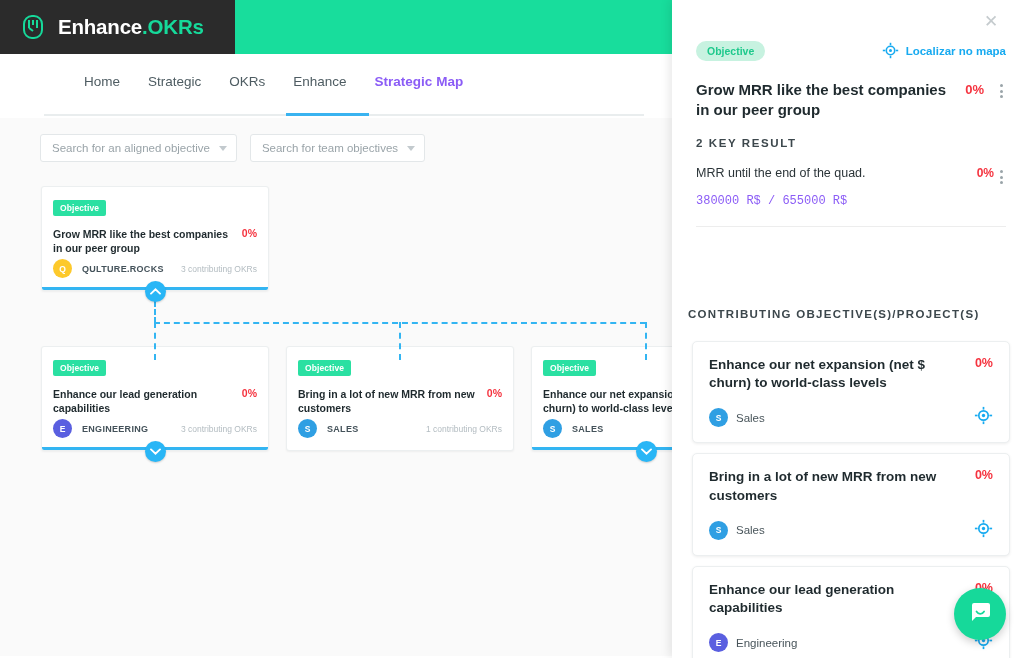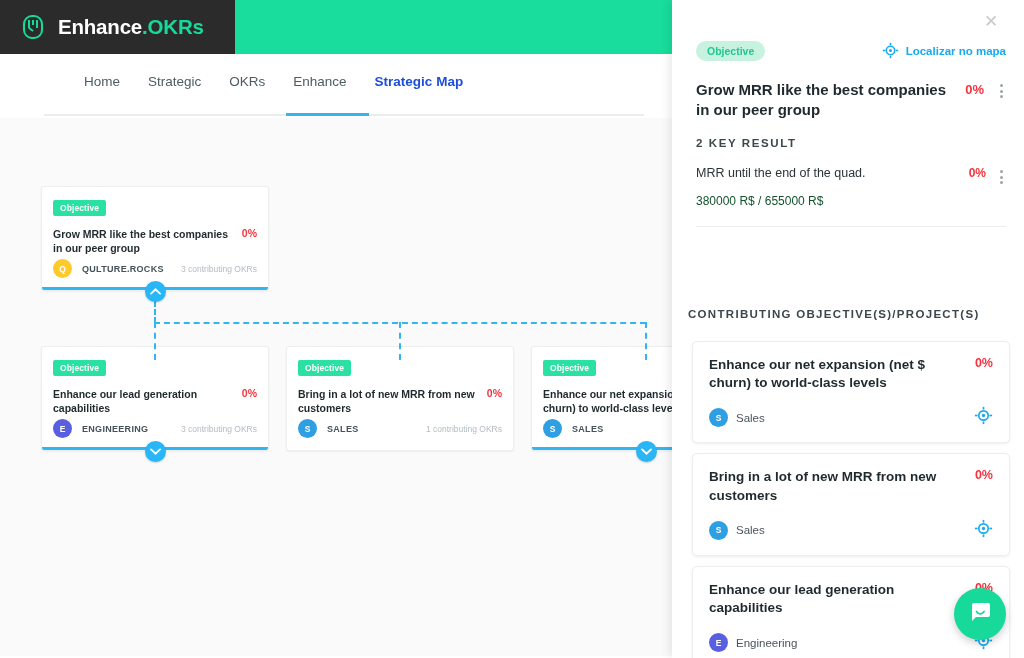--- a/index.html
+++ b/index.html
@@ -22,21 +22,21 @@
   .topbar-green { flex:1; height:54px; background:#18dd9c; position:relative; }
   .top-actions { position:absolute; right:24px; top:4px; display:flex; gap:28px; }
   .top-action { width:56px; display:flex; flex-direction:column; align-items:center; gap:2px; cursor:pointer; }
   .top-action svg { display:block; }
   .top-action span { color:#fff; font-size:10.5px; font-weight:bold; letter-spacing:0.1px; }
 
   
   .navbar { position:absolute; left:0; top:54px; width:1024px; height:64px; background:#fff; }
   .navlist { position:absolute; left:44px; top:20px; display:flex; gap:28px; align-items:flex-start;margin-left:40px; }
   .navitem { font-size:13.5px; color:#4e5c62; padding-bottom:14px; cursor:pointer; white-space:nowrap; }
-  .navitem.active { color:#1d4ed8; font-weight:bold; }
+  .navitem.active { color:#8b5cf6; font-weight:bold; }
   .nav-underline-track { position:absolute; left:44px; top:60px; width:600px; height:2px; background:#e9edee; }
   .nav-underline-active { position:absolute; left:286px; top:59px; width:83px; height:3px; background:#39b3f0; }
 
   
   .canvas { position:absolute; left:0; top:118px; width:1024px; height:538px; background:#fafafa; }
   .filters { position:absolute; left:40px; top:16px; display:flex; gap:13px; }
   .filter {
     height:28px; background:#fff; border:1px solid #e3e7e9; border-radius:3px;
     display:flex; align-items:center; padding:0 9px 0 11px; gap:9px; cursor:pointer;
   }
@@ -87,24 +87,24 @@
   .pill-obj { background:#c7f2e0; color:#1ec98c; font-size:10.5px; font-weight:bold;
               padding:4px 11px; border-radius:11px; }
   .locate { margin-left:auto; display:flex; align-items:center; gap:7px; cursor:pointer; }
   .locate span { color:#17aaf0; font-size:11.5px; font-weight:bold; }
   .panel-head { position:absolute; left:24px; right:16px; top:80px; display:flex; align-items:flex-start; gap:10px; }
   .panel-title { flex:1; font-size:15px; font-weight:bold; color:#1f2a2e; line-height:1.3; }
   .panel-pct { font-size:13px; font-weight:bold; color:#f5333f; padding-top:2px; }
   .kebab { width:14px; display:flex; flex-direction:column; align-items:center; gap:2.5px; cursor:pointer; padding-top:4px; }
   .kebab i { width:3px;height:3px;border-radius:50%;background:#9aa4a9; display:block; }
   .kr-label { position:absolute; left:24px; top:137px; font-size:11.5px; font-weight:bold; color:#3c474c; letter-spacing:1.6px; }
-  .kr-row { position:absolute; left:24px; right:16px; top:166px; display:flex; align-items:flex-start; gap:8px; }
+  .kr-row { position:absolute; left:24px; right:16px; top:166px; display:flex; align-items:flex-start; gap:0; }
   .kr-name { flex:1; font-size:12.5px; color:#2b3438; }
   .kr-pct { font-size:12px; font-weight:bold; color:#f5333f; }
-  .kr-sub { position:absolute; left:24px; top:194px; font-size:12px; color:#14532d; }
+  .kr-sub { position:absolute; left:24px; top:194px; font-size:12px; color:#8b5cf6;font-family:Liberation Mono, monospace; }
   .divider { position:absolute; left:24px; right:18px; top:226px; height:1px; background:#ededed; }
   .choose {
     position:absolute; left:24px; right:18px; top:257px; height:30px;
     border:1px solid #e3e7e9; border-radius:4px; display:flex; align-items:center; padding:0 12px;
     font-size:11.5px; color:#b9c1c5; cursor:text;
   }
   .contrib-label { position:absolute; left:16px; top:308px; font-size:11.5px; font-weight:bold; color:#3c474c; letter-spacing:1.3px; }
   .clist { position:absolute; left:20px; right:14px; top:341px; bottom:0; }
   .ccard {
     background:#fff; border:1px solid #eceff0; border-radius:5px; box-shadow:0 1px 3px rgba(0,0,0,0.07);
@@ -196,20 +196,30 @@
       <div class="navitem">Strategic</div>
       <div class="navitem">OKRs</div>
       <div class="navitem">Enhance</div>
       <div class="navitem active">Strategic Map</div>
     </div>
     <div class="nav-underline-active"></div>
   </div>
 
   <div class="canvas">
 
+    <div class="filters">
+      <div class="filter">
+        <span>Search for an aligned objective</span>
+        <i class="caret"></i>
+      </div>
+      <div class="filter">
+        <span>Search for team objectives</span>
+        <i class="caret"></i>
+      </div>
+    </div>
 
     <div class="conn conn-v" style="left:154px; top:175px; height:30px;"></div>
     <div class="conn conn-h" style="left:154px; top:204px; width:492px;"></div>
     <div class="conn conn-v" style="left:154px; top:204px; height:38px;"></div>
     <div class="conn conn-v" style="left:399px; top:204px; height:38px;"></div>
     <div class="conn conn-v" style="left:645px; top:204px; height:38px;"></div>
 
     <div class="okr-card" style="left:41px; top:68px; width:228px; height:105px;">
       <div style="padding:10px 11px 0 11px;">
         <span class="badge-obj">Objective</span>

